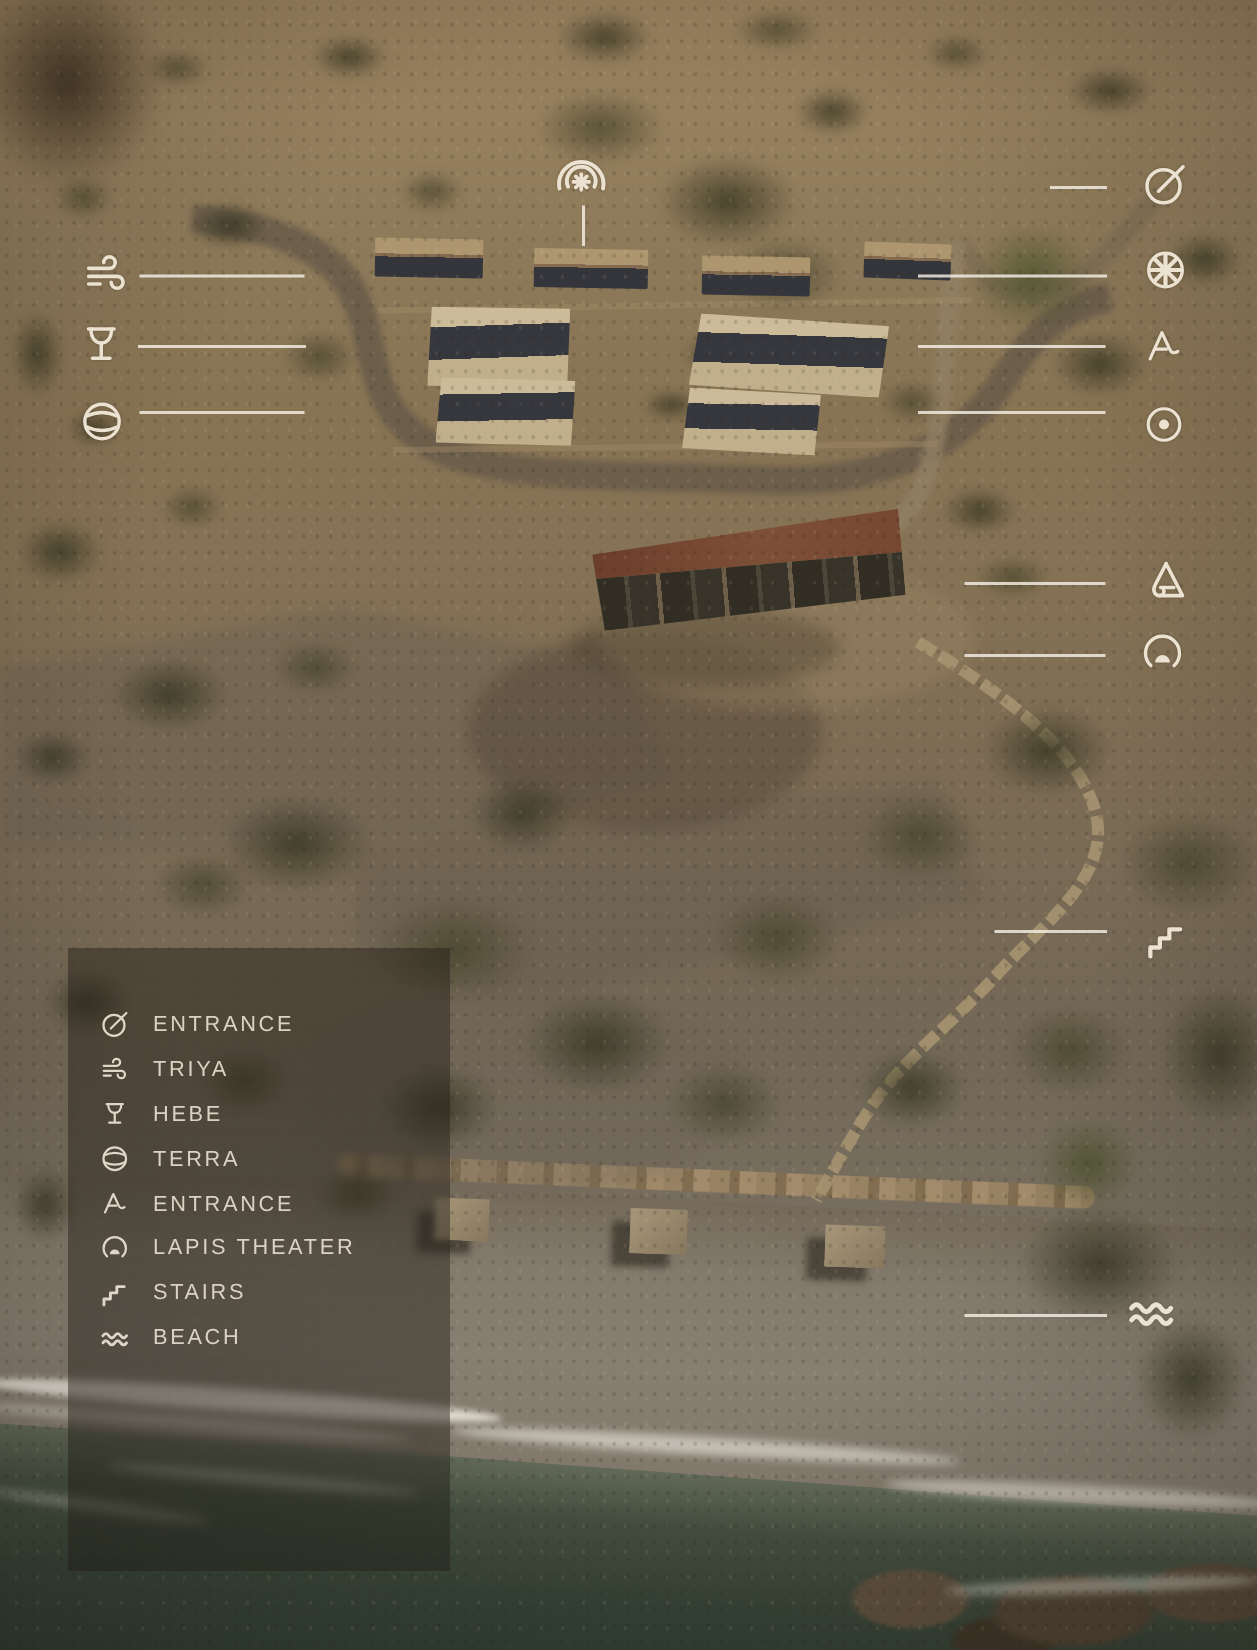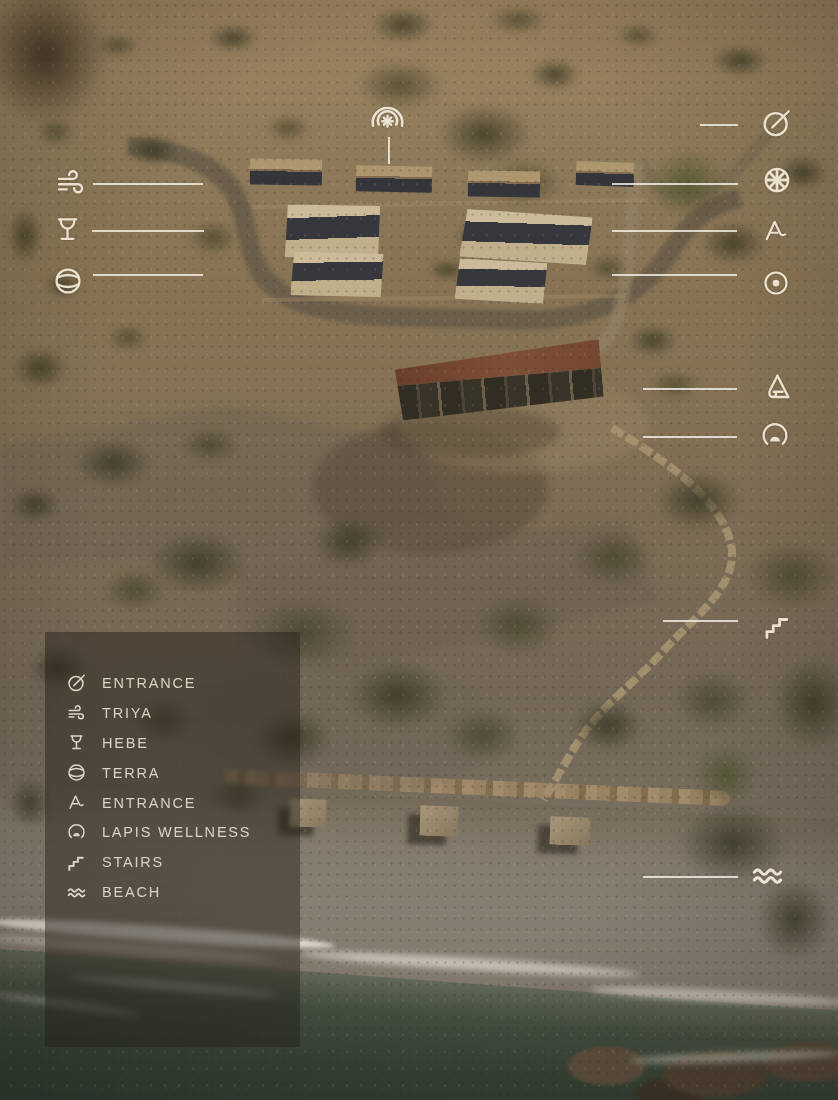--- a/index.html
+++ b/index.html
@@ -374,21 +374,21 @@
         </span>
       <span class="llabel">ENTRANCE</span>
       </div>
     <div class="lrow">
       <span class="licon">
           <svg viewBox="0 0 24 24" fill="none" stroke="currentColor" stroke-width="1.7" stroke-linecap="round" stroke-linejoin="round">
             <circle cx="12" cy="11.6" r="8.5" pathLength="100" stroke-dasharray="13 24 63"></circle>
             <path d="M8.3 16.2 a3.7 3.7 0 0 1 7.4 0 Z" fill="currentColor" stroke="none"></path>
           </svg>
         </span>
-      <span class="llabel">LAPIS WELLNESS</span>
+      <span class="llabel">LAPIS THEATER</span>
       </div>
     <div class="lrow">
       <span class="licon">
           <svg viewBox="0 0 24 24" fill="none" stroke="currentColor" stroke-width="1.7" stroke-linecap="round" stroke-linejoin="round">
             <path d="M3.8 20.6 V16 h4.9 V11.3 h4.9 V6.6 h5.6" stroke-width="2.2"></path>
           </svg>
         </span>
       <span class="llabel">STAIRS</span>
       </div>
     <div class="lrow">

